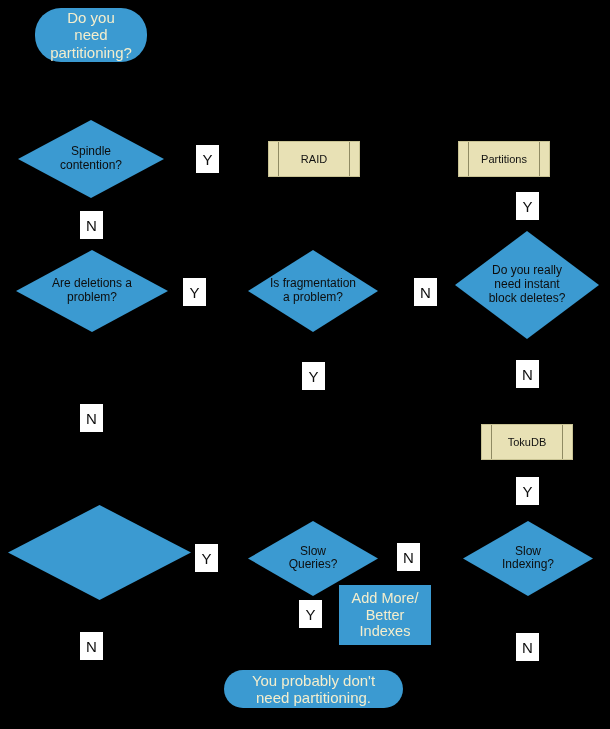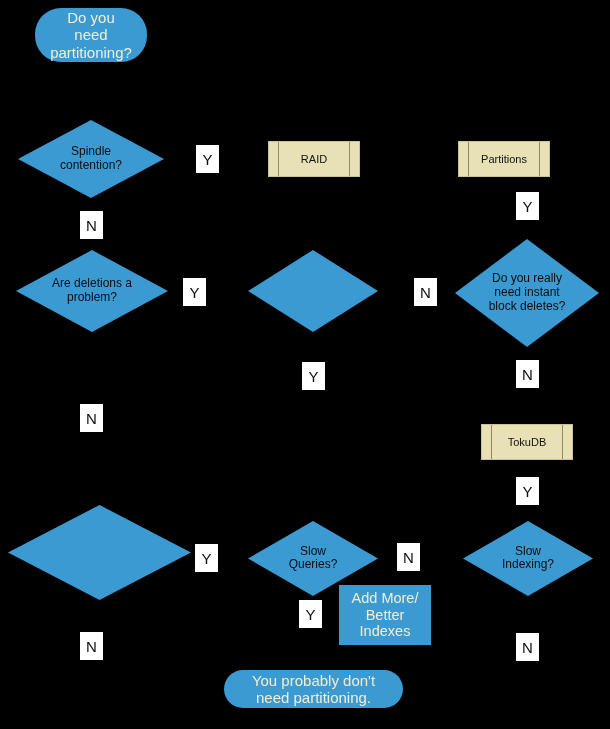--- a/index.html
+++ b/index.html
@@ -176,23 +176,27 @@
       <div>problem?</div>
     </div>
   </div>
 
   <div class="diamond-wrap" style="left:248px; top:250px; width:130px; height:82px;">
     <div class="diamond-shape">
       <svg viewBox="0 0 130 82" preserveAspectRatio="none">
         <polygon points="65,0 130,41 65,82 0,41" fill="#3b9ad1"></polygon>
       </svg>
     </div>
-  </div>
-
-  <div class="diamond-wrap" style="left:455px; top:239px; width:144px; height:108px;">
+    <div class="diamond-label">
+      <div>Is fragmentation</div>
+      <div>a problem?</div>
+    </div>
+  </div>
+
+  <div class="diamond-wrap" style="left:455px; top:231px; width:144px; height:108px;">
     <div class="diamond-shape">
       <svg viewBox="0 0 144 108" preserveAspectRatio="none">
         <polygon points="72,0 144,54 72,108 0,54" fill="#3b9ad1"></polygon>
       </svg>
     </div>
     <div class="diamond-label">
       <div>Do you really</div>
       <div>need instant</div>
       <div>block deletes?</div>
     </div>

